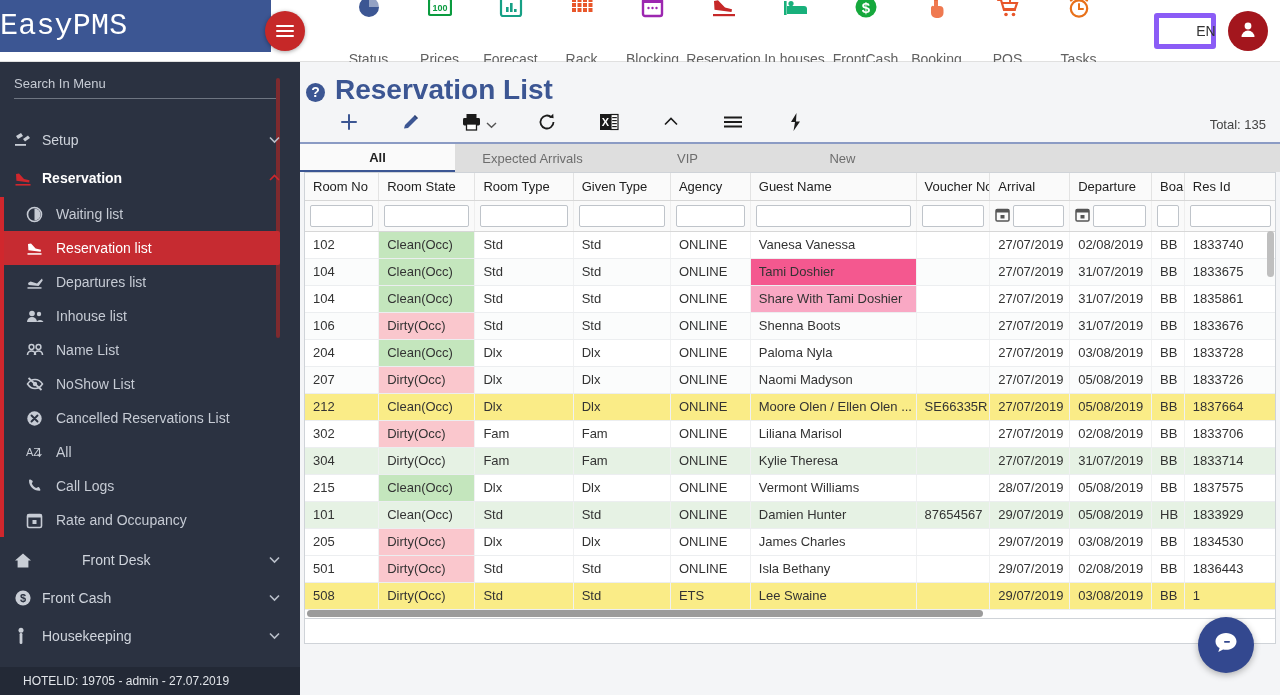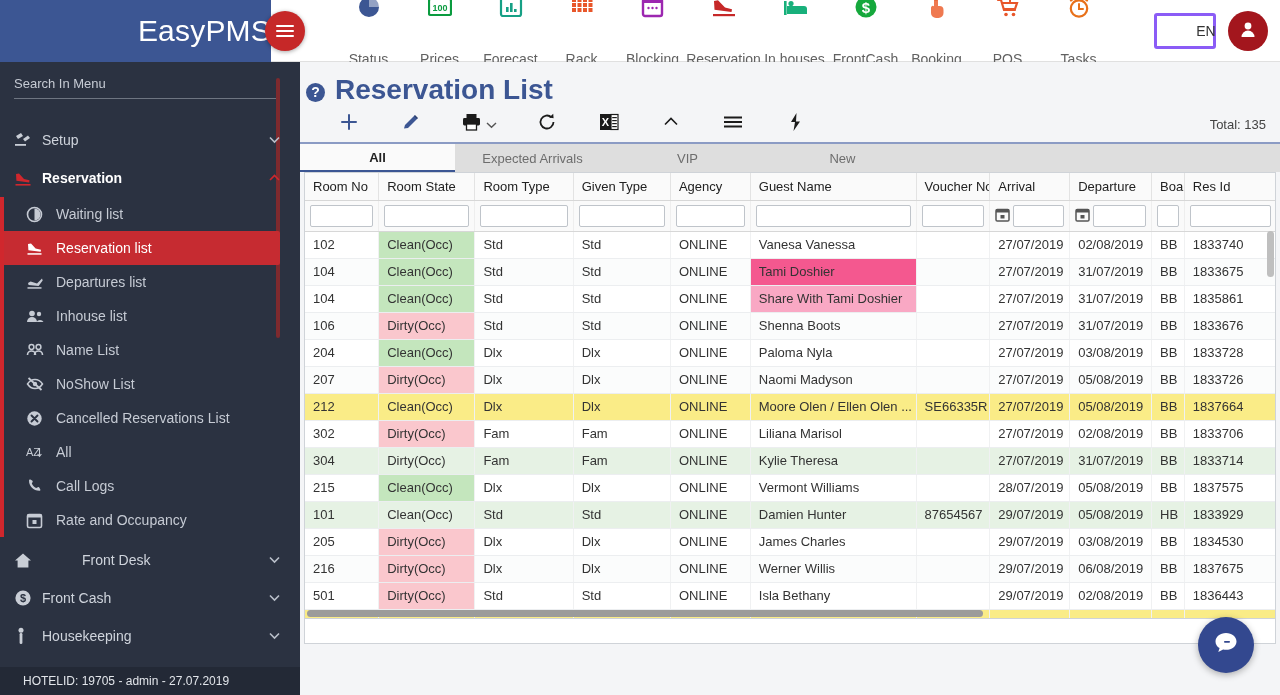--- a/index.html
+++ b/index.html
@@ -10,23 +10,24 @@
     background: #eceff1;
   }
   
   #topbar {
     position: absolute; top: 0; left: 0; width: 1280px; height: 62px;
     background: #ffffff;
     border-bottom: 1px solid #e0e0e0;
     display: flex; align-items: stretch;
   }
   #brand {
-    width: 271px; height: 62px; background: #3c5693;
-    display: flex; align-items: center; justify-content: flex-end;
+    width: 271px; height: 52px; background: #3c5693;
+    display: flex; align-items: center; justify-content: flex-start;
     position: relative;
+    font-family: Liberation Mono, monospace;
   }
   #brand .logo-text {
     color: #ffffff; font-size: 30px; letter-spacing: .2px; font-weight: 400;
   }
   #hamburger {
     position: absolute; left: 265px; top: 11px;
     width: 40px; height: 40px; border-radius: 50%;
     background: #c62828; display: flex; align-items: center; justify-content: center;
     box-shadow: 0 1px 4px rgba(0,0,0,.35); z-index: 30;
   }
@@ -35,21 +36,21 @@
   #navicons {
     flex: 1; display: flex; align-items: center; padding-left: 62px; gap: 0px;
   }
   .navitem {
     width: 71px; display: flex; flex-direction: column; align-items: center;
     justify-content: center; gap: 2px; cursor: pointer;
   }
   .navitem .ic { height: 26px; display:flex; align-items:center; justify-content:flex-end; }
   .navitem .lbl { font-size: 14px; color: #616161; white-space: nowrap; margin-top: 29px; }
   #langbox {
-    width: 62px; height: 36px; border: 3px solid #8b5cf6; border-radius: 3px;
+    width: 62px; height: 36px; border: 5px solid #8b5cf6; border-radius: 3px;
     display: flex; align-items: center; justify-content: center;
     font-size: 14px; color: #333; margin-left: 8px; background:#fff;padding-left:42px;
   }
   #avatar {
     width: 40px; height: 40px; border-radius: 50%; background: #a3161d;
     margin-left: 12px; margin-right: 12px;
     display:flex; align-items:center; justify-content:center;
   }
 
   
@@ -819,33 +820,20 @@
             <td>Dlx</td>
             <td>Dlx</td>
             <td>ONLINE</td>
             <td>James Charles</td>
             <td></td>
             <td>29/07/2019</td>
             <td>03/08/2019</td>
             <td>BB</td>
             <td>1834530</td>
           </tr>
-          <tr class="alt">
-            <td>216</td>
-            <td class="st-dirty">Dirty(Occ)</td>
-            <td>Dlx</td>
-            <td>Dlx</td>
-            <td>ONLINE</td>
-            <td>Werner Willis</td>
-            <td></td>
-            <td>29/07/2019</td>
-            <td>06/08/2019</td>
-            <td>BB</td>
-            <td>1837675</td>
-          </tr>
           <tr>
             <td>501</td>
             <td class="st-dirty">Dirty(Occ)</td>
             <td>Std</td>
             <td>Std</td>
             <td>ONLINE</td>
             <td>Isla Bethany</td>
             <td></td>
             <td>29/07/2019</td>
             <td>02/08/2019</td>

